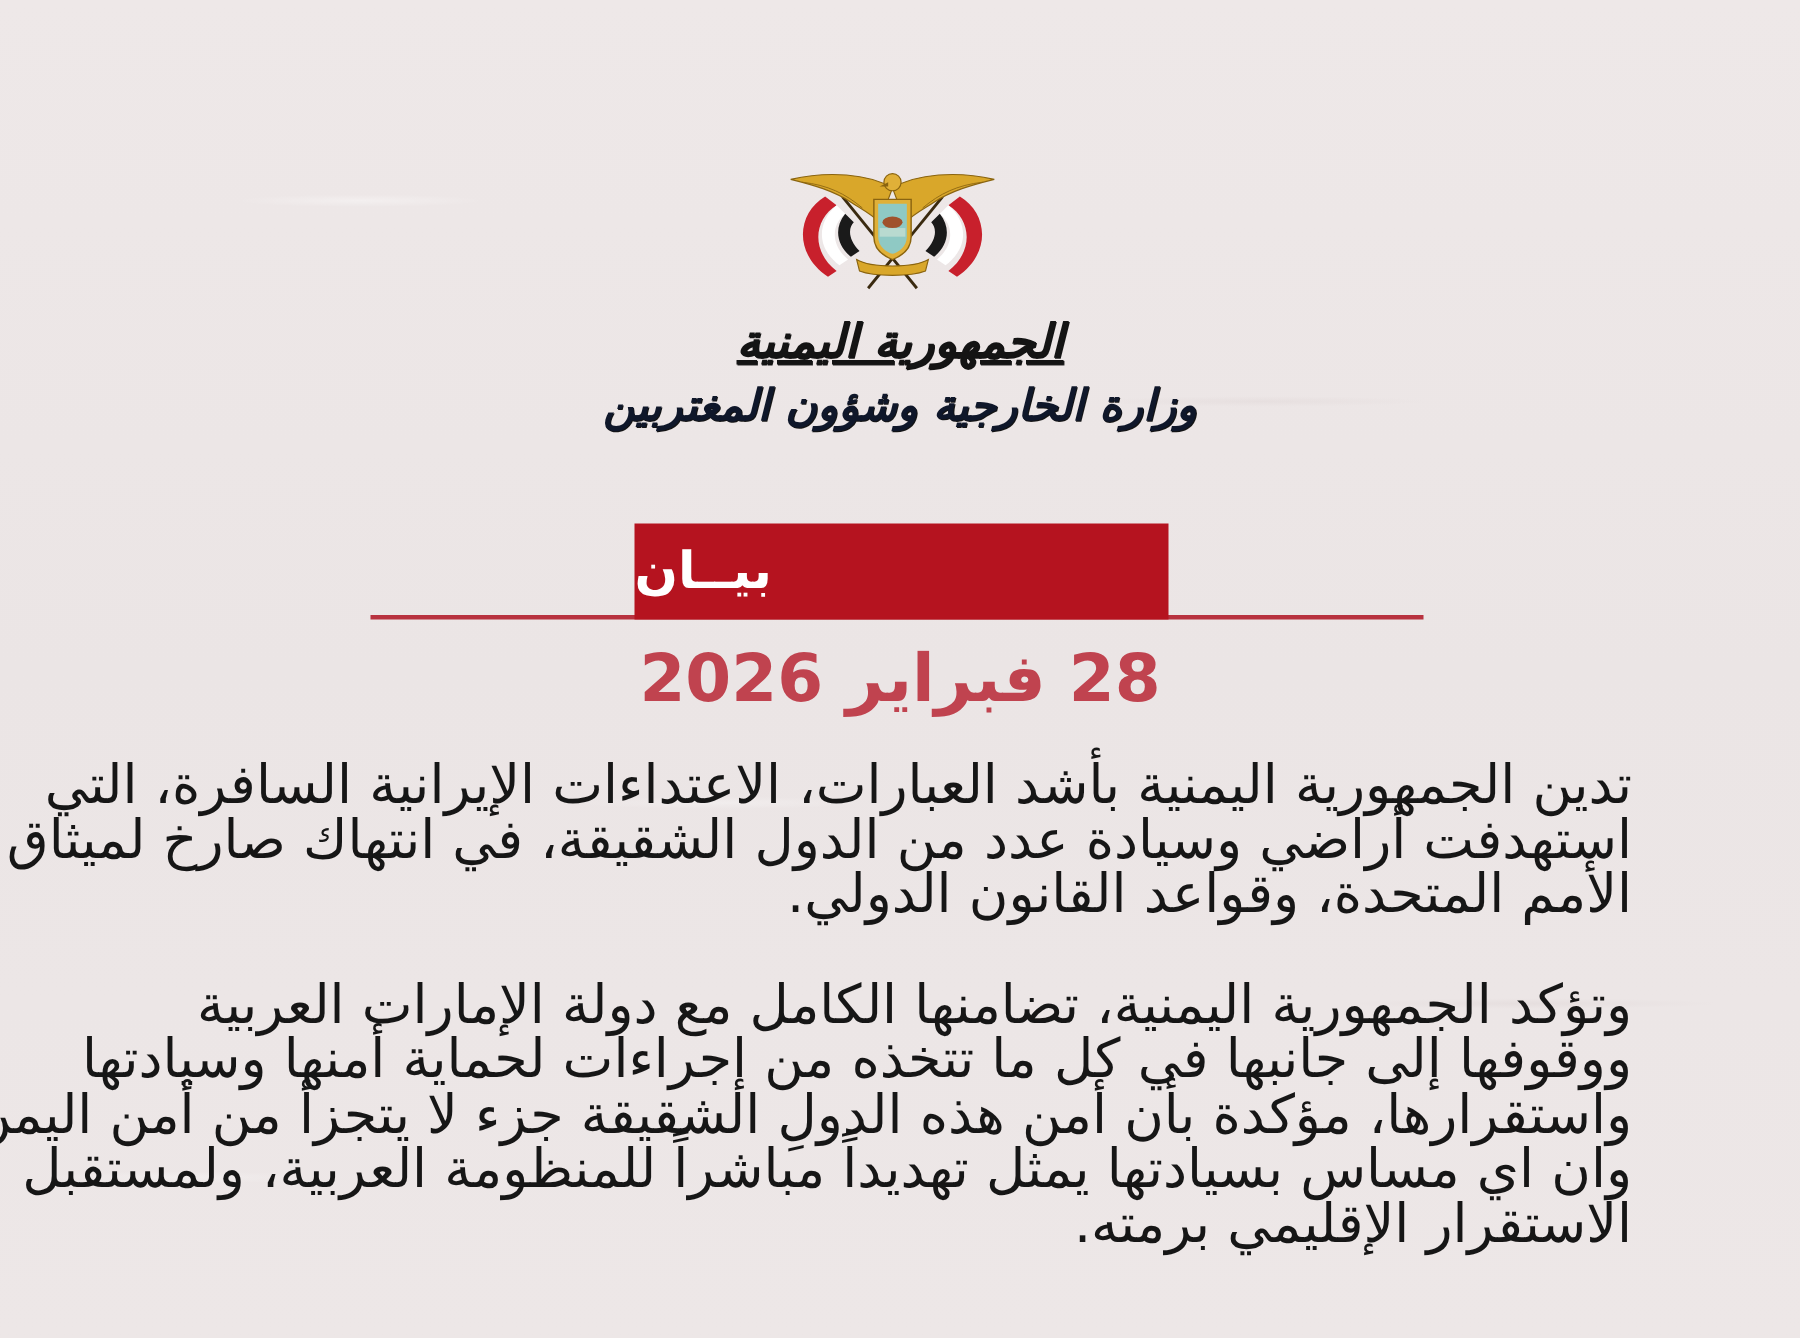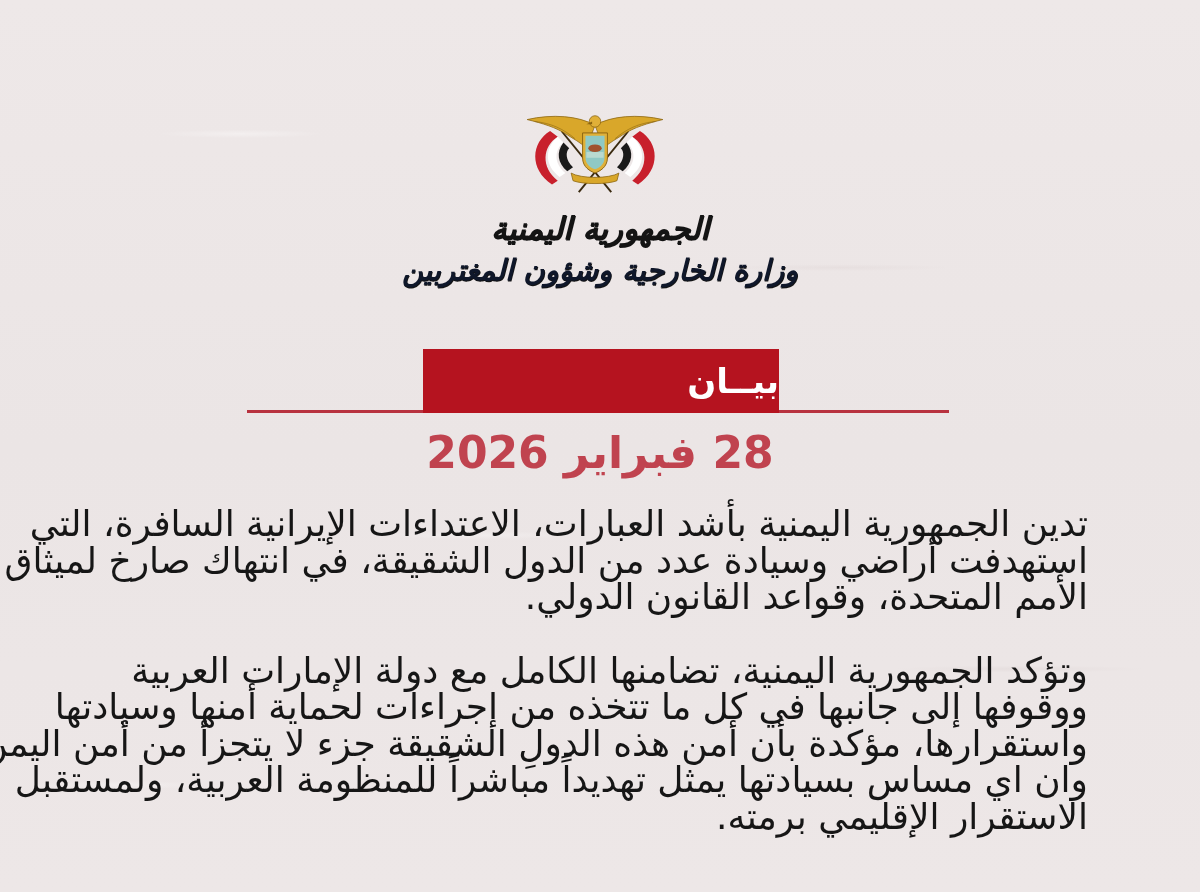--- a/index.html
+++ b/index.html
@@ -43,20 +43,21 @@
     }
     .header-titles .country {
       font-family: "DejaVu Serif", serif;
       font-weight: bold;
       font-style: italic;
       font-size: 31px;
       line-height: 40px;
       color: #141414;
       letter-spacing: -0.5px;
       text-shadow: 0.6px 0.6px 0 #141414;
+      text-decoration: underline;
     }
     .header-titles .ministry {
       font-family: "DejaVu Serif", serif;
       font-weight: bold;
       font-style: italic;
       font-size: 29px;
       line-height: 44px;
       color: #0f172a;
       letter-spacing: -0.5px;
       text-shadow: 0.6px 0.6px 0 #141414;
@@ -73,21 +74,21 @@
     }
     .banner-box {
       position: absolute;
       left: 423px;
       top: 349px;
       width: 356px;
       height: 64px;
       background: #b5131f;
       display: flex;
       align-items: center;
-      justify-content: flex-start;
+      justify-content: flex-end;
     }
     .banner-box span {
       color: #ffffff;
       font-family: "DejaVu Sans", sans-serif;
       font-weight: bold;
       font-size: 34px;
       line-height: 1;
       direction: rtl;
     }
 

